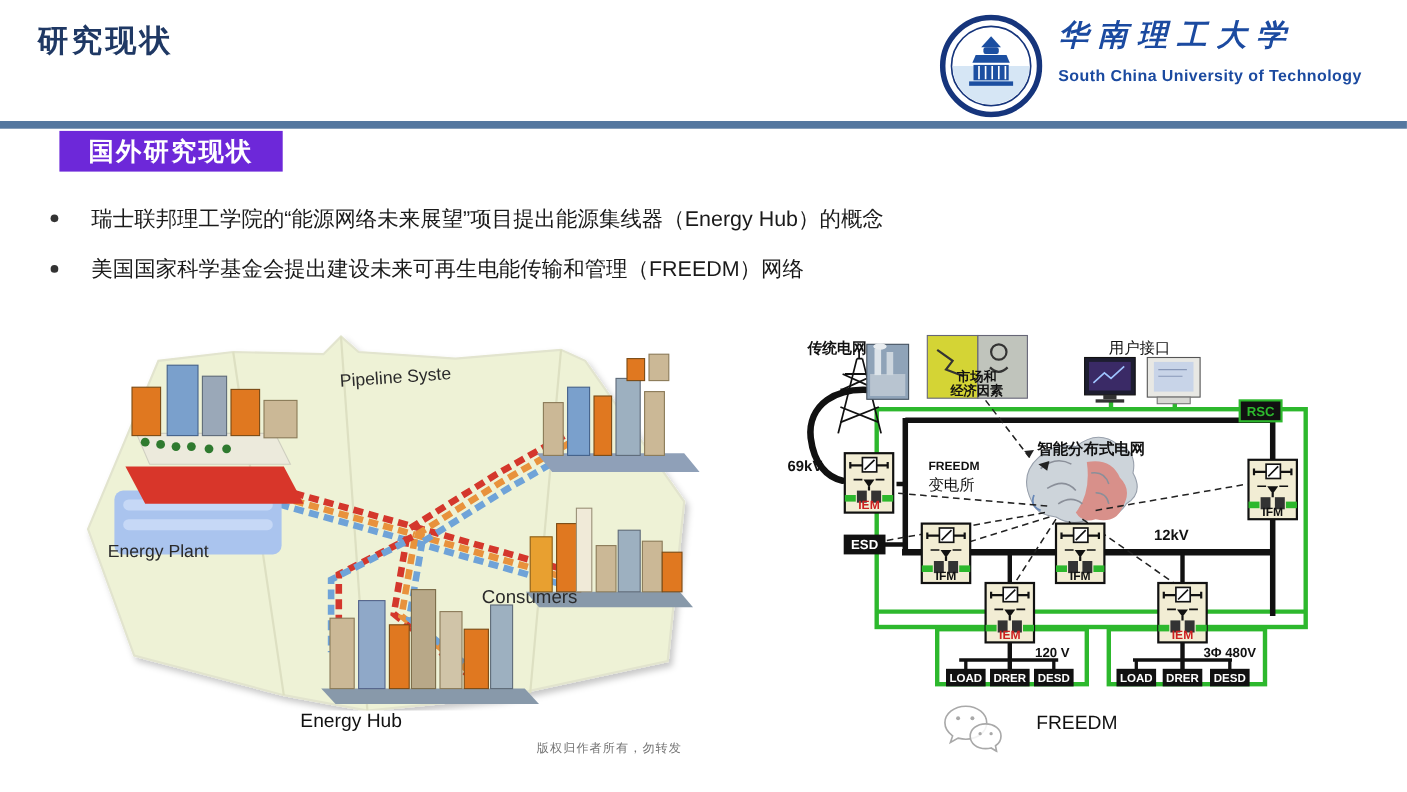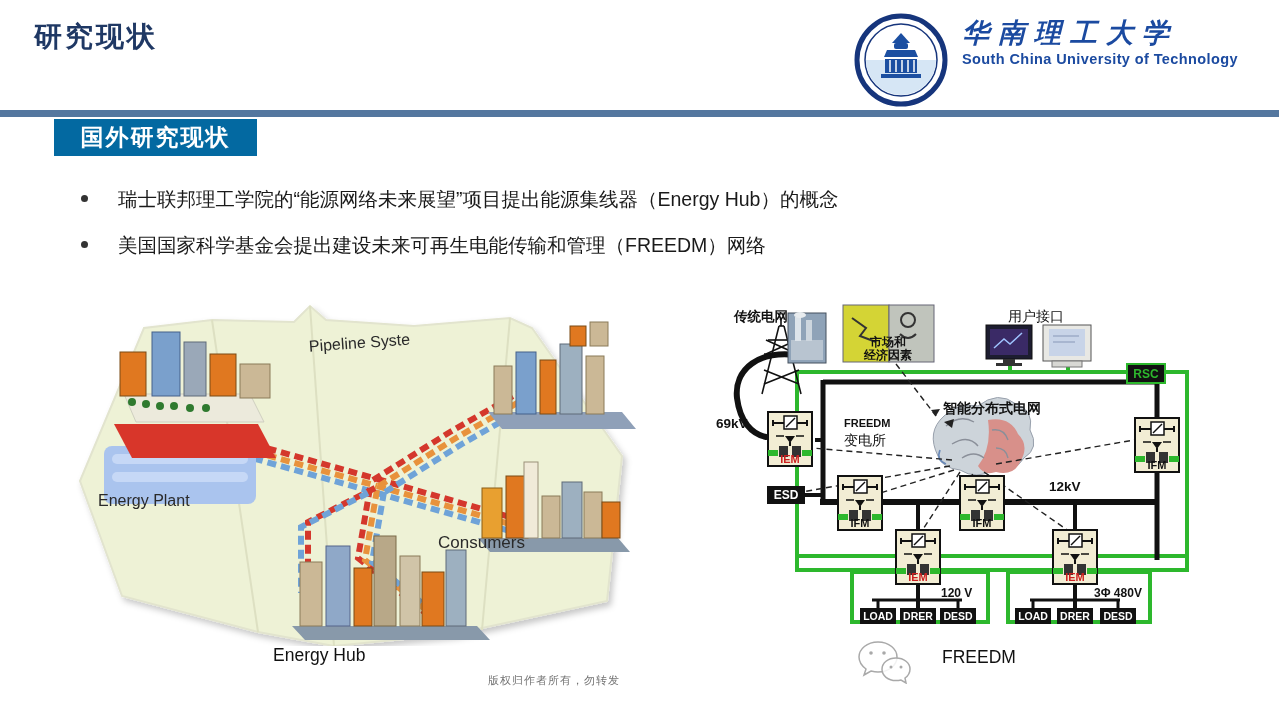--- a/index.html
+++ b/index.html
@@ -3,33 +3,33 @@
 <meta charset="utf-8">
 <style>
   html,body{margin:0;padding:0;}
   body{width:1279px;height:720px;position:relative;overflow:hidden;background:#ffffff;
        font-family:"Liberation Sans", sans-serif;}
   .abs{position:absolute;}
 
   
   .slide-title{left:34px;top:18px;font-size:28px;font-weight:800;color:#1F3864;letter-spacing:3px;}
   .divider{left:0;top:110px;width:1279px;height:7px;background:#54779F;}
-  .badge{left:54px;top:119px;width:203px;height:37px;background:#0369a1;color:#fff;
+  .badge{left:54px;top:119px;width:203px;height:37px;background:#6d28d9;color:#fff;
          font-size:23px;font-weight:bold;display:flex;align-items:center;justify-content:center;
          letter-spacing:2px;}
 
   
   .seal{left:854px;top:13px;}
   .logo-text{left:962px;top:18px;width:312px;}
   .logo-cn{font-family:"DejaVu Serif", serif;font-weight:bold;font-style:italic;
            font-size:27px;color:#1B4AA0;letter-spacing:9px;white-space:nowrap;line-height:1.1;}
-  .logo-en{font-size:14.5px;font-weight:bold;color:#1B4AA0;margin-top:3px;letter-spacing:0.4px;white-space:nowrap;}
-
-  
-  .bullets{left:75px;top:186px;width:1120px;}
+  .logo-en{font-size:14.5px;font-weight:bold;color:#1B4AA0;margin-top:14px;letter-spacing:0.4px;white-space:nowrap;}
+
+  
+  .bullets{left:40px;top:186px;width:1120px;}
   .bullet-row{display:flex;align-items:flex-start;margin-bottom:20px;}
   .bullet-dot{width:7px;height:7px;border-radius:50%;background:#333;margin:9px 30px 0 6px;flex:none;}
   .bullet-text{font-size:19.5px;color:#1a1a1a;line-height:1.35;}
 
   
   .fig-left{left:62px;top:296px;}
   .fig-right{left:700px;top:298px;}
   .caption{font-size:17.5px;font-weight:normal;color:#111;}
   .cap-eh{left:273px;top:645px;}
   .cap-fd{left:942px;top:647px;z-index:1;}

